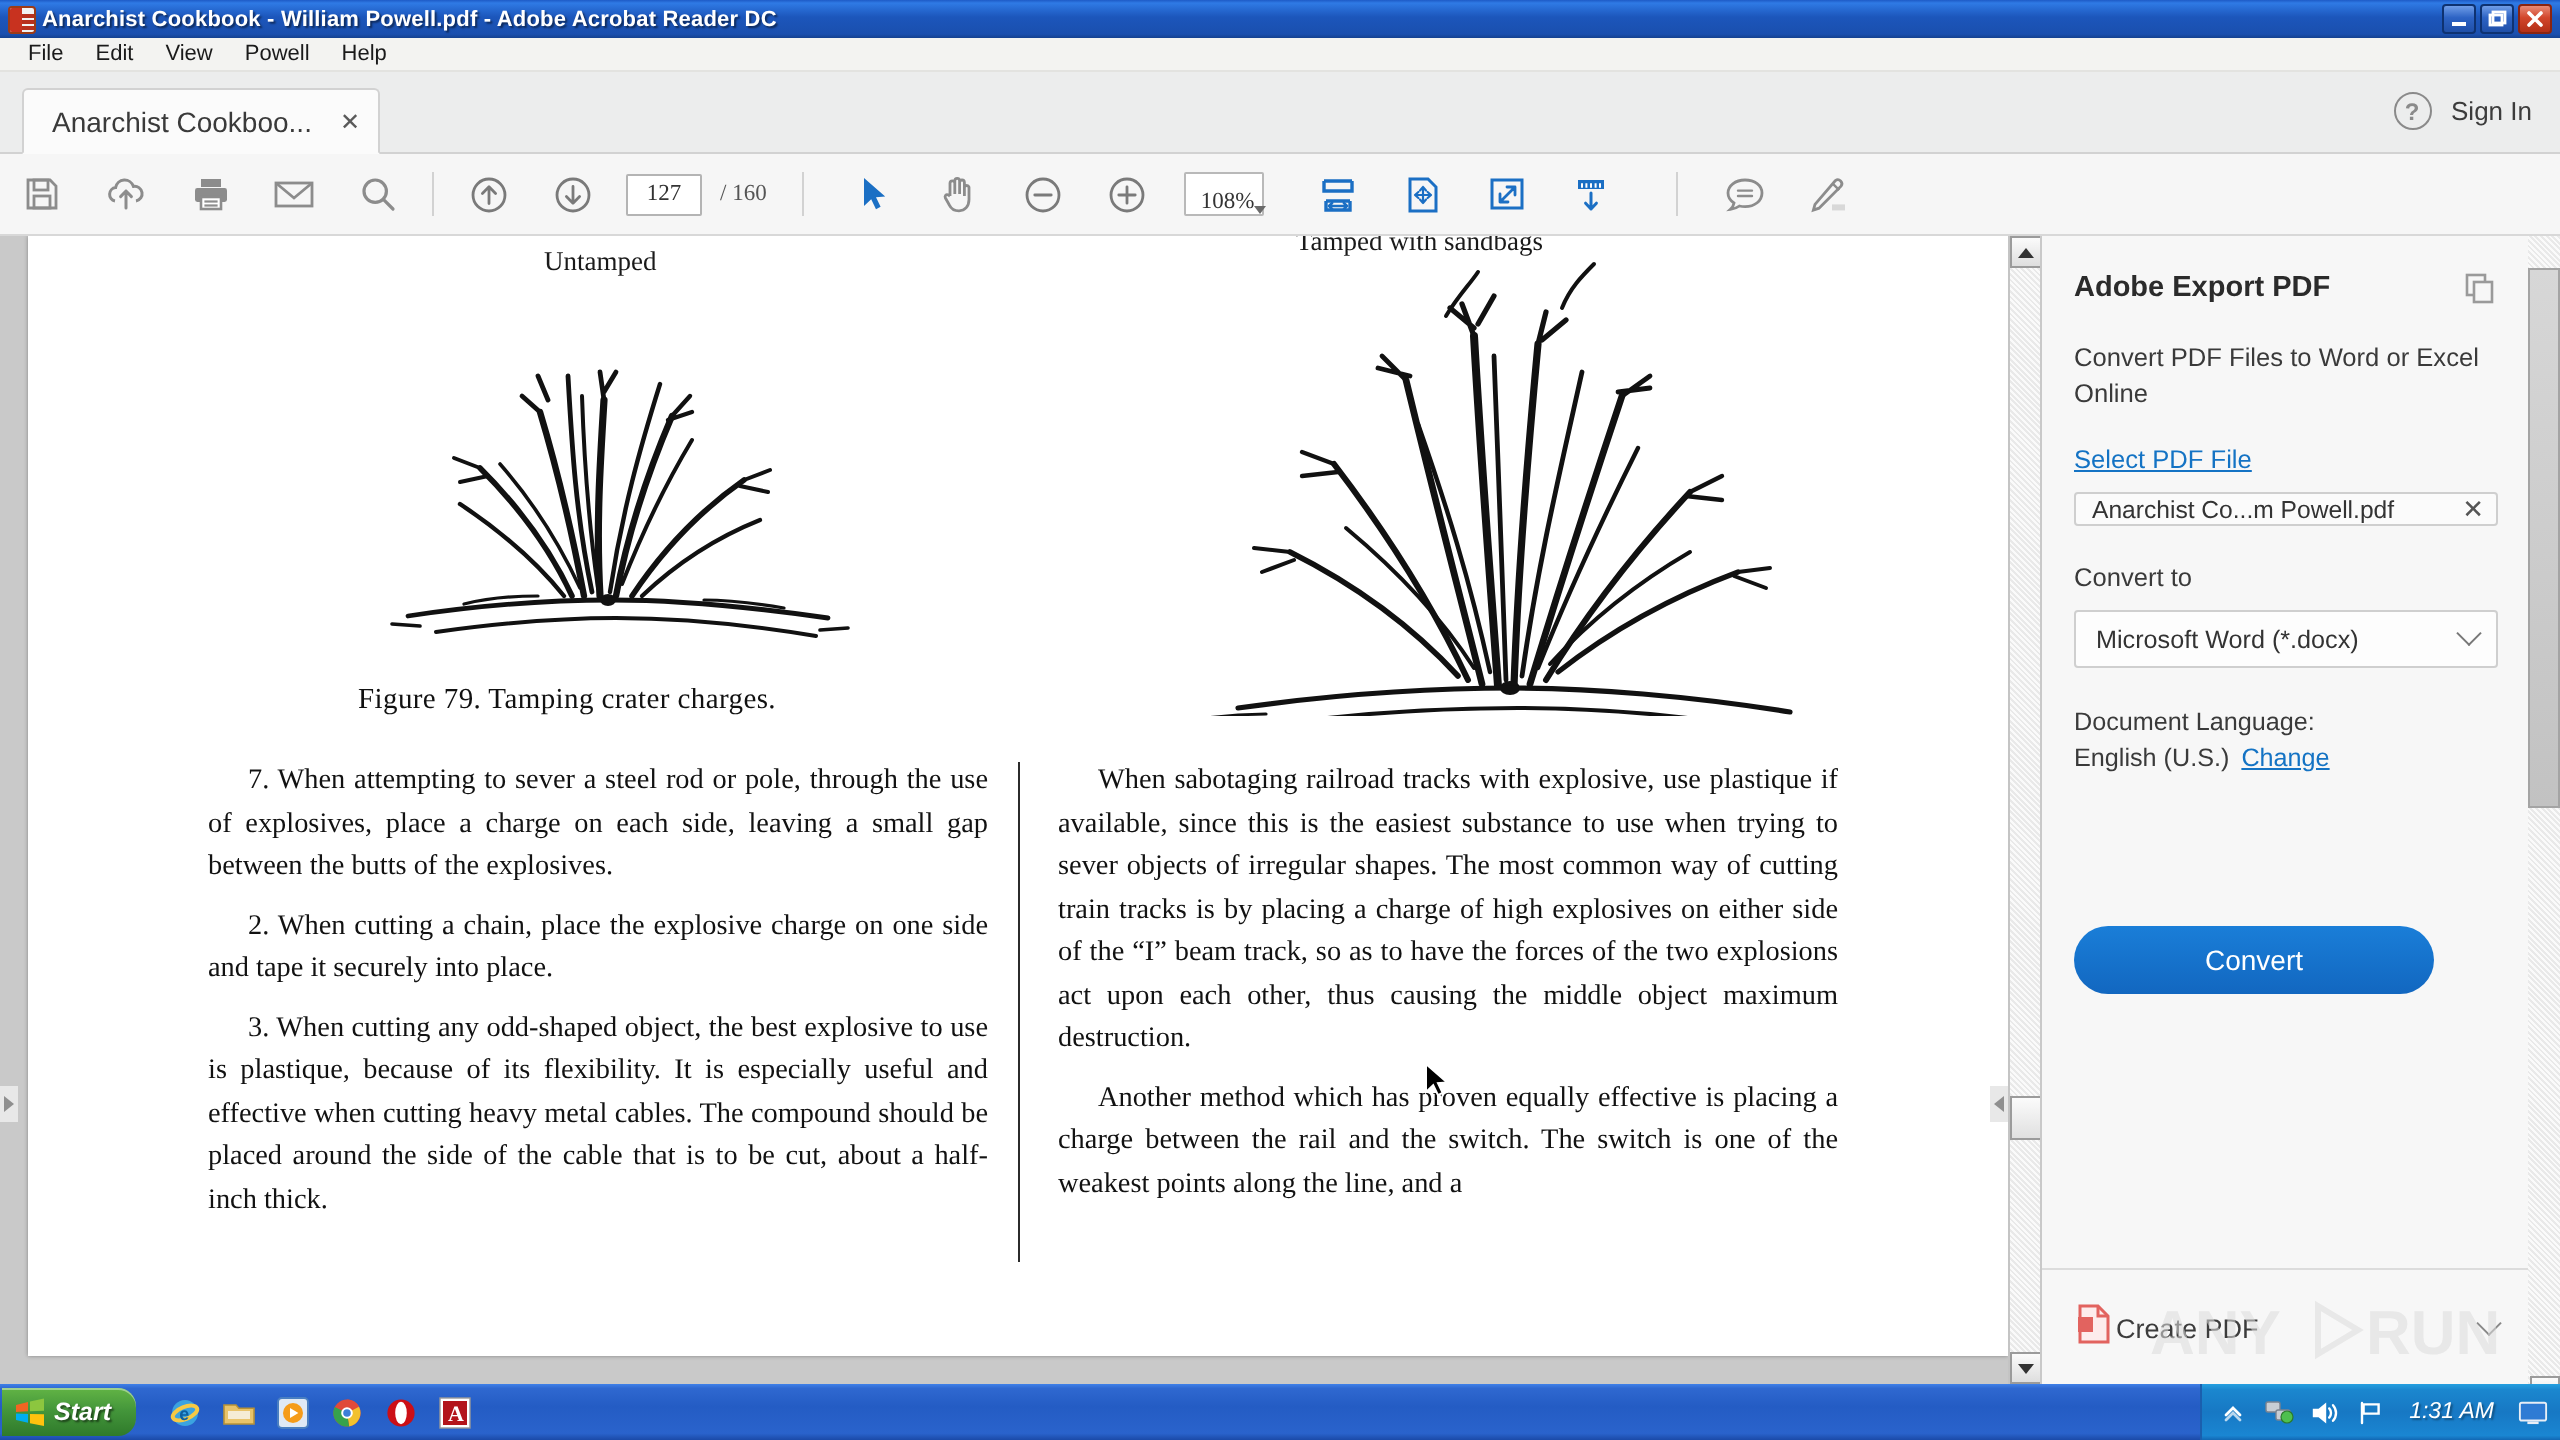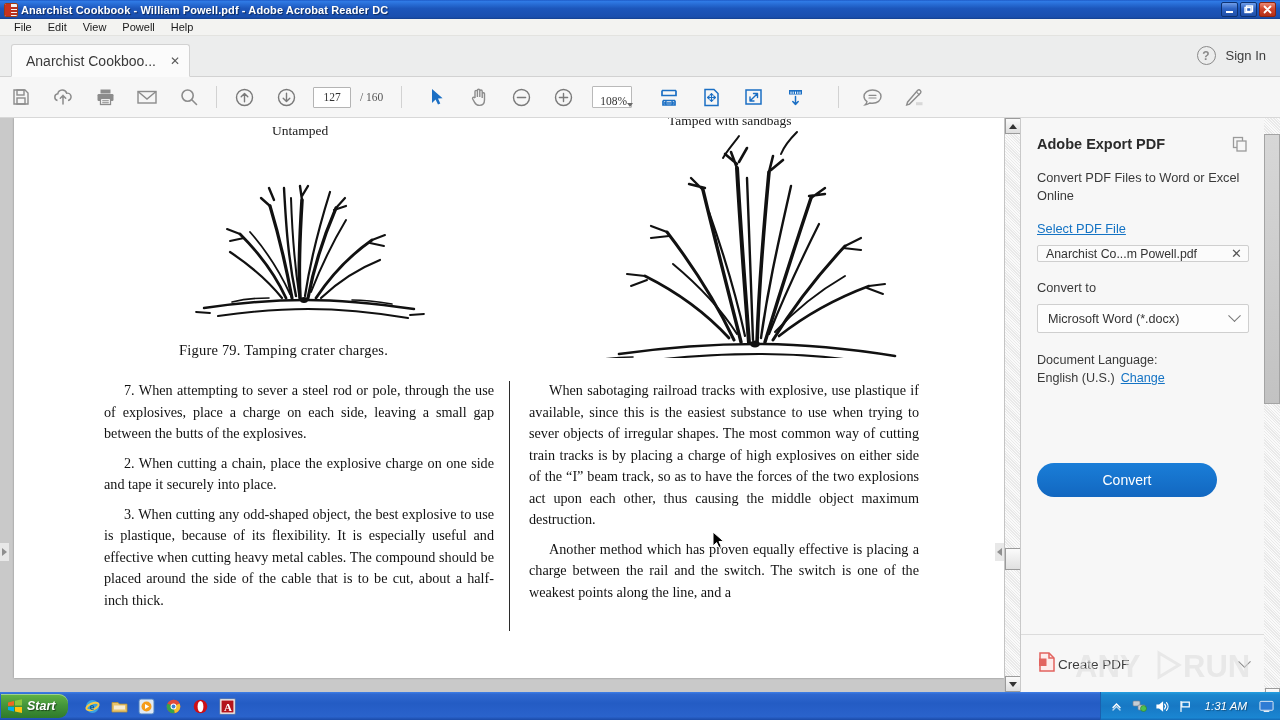--- a/index.html
+++ b/index.html
@@ -424,21 +424,21 @@
   </div>
 
   <div class="work">
 
     <div class="docarea">
 
       <div class="page">
         <div class="doc">
 
           <div class="fig-label" style="left:258px;top:5px;">Untamped</div>
-          <div class="fig-label" style="left:634px;top:-5px;margin-left:20px;">Tamped with sandbags</div>
+          <div class="fig-label" style="left:634px;top:-5px;">Tamped with sandbags</div>
 
           <svg class="sketch" style="left:160px;top:30px;" width="290" height="190" viewBox="0 0 290 190">
             <g stroke="#111" stroke-linecap="round" fill="none">
               <path d="M118 150 C112 118 105 88 96 58" stroke-width="3.2"></path>
               <path d="M126 150 C124 116 126 84 128 52" stroke-width="3.6"></path>
               <path d="M134 150 C140 118 150 88 162 60" stroke-width="3.2"></path>
               <path d="M112 150 C100 124 84 104 66 86" stroke-width="2.8"></path>
               <path d="M142 150 C158 126 178 106 198 92" stroke-width="2.8"></path>
               <path d="M122 148 C114 110 112 76 110 40" stroke-width="2.4"></path>
               <path d="M131 148 C137 108 146 76 156 44" stroke-width="2.2"></path>

